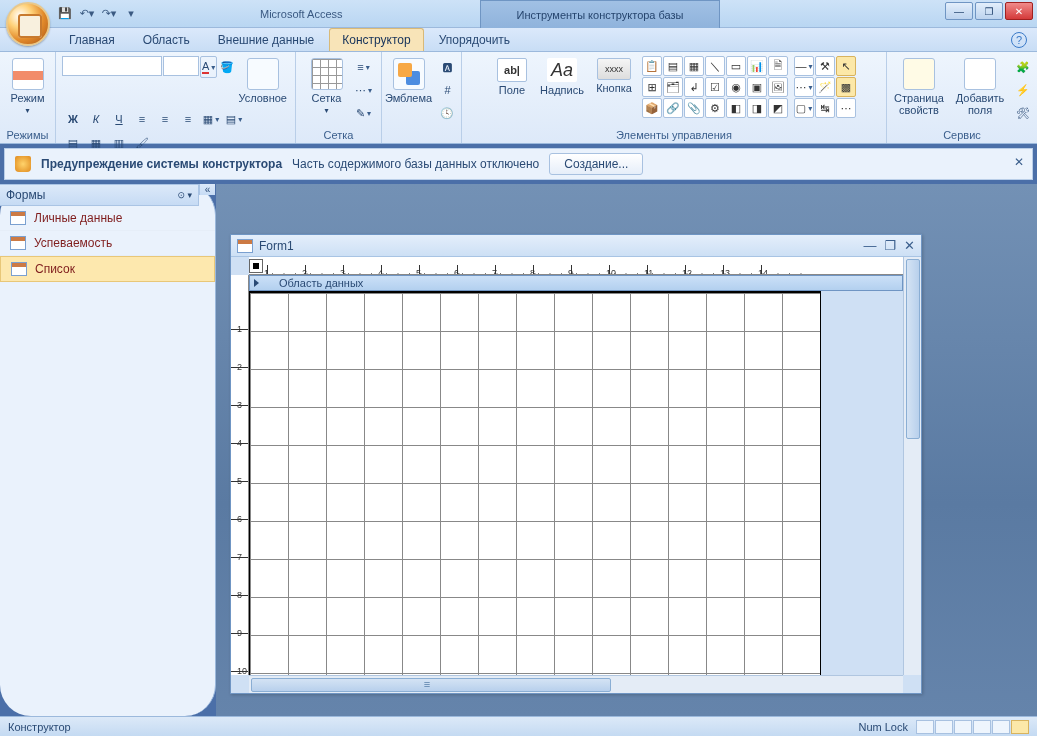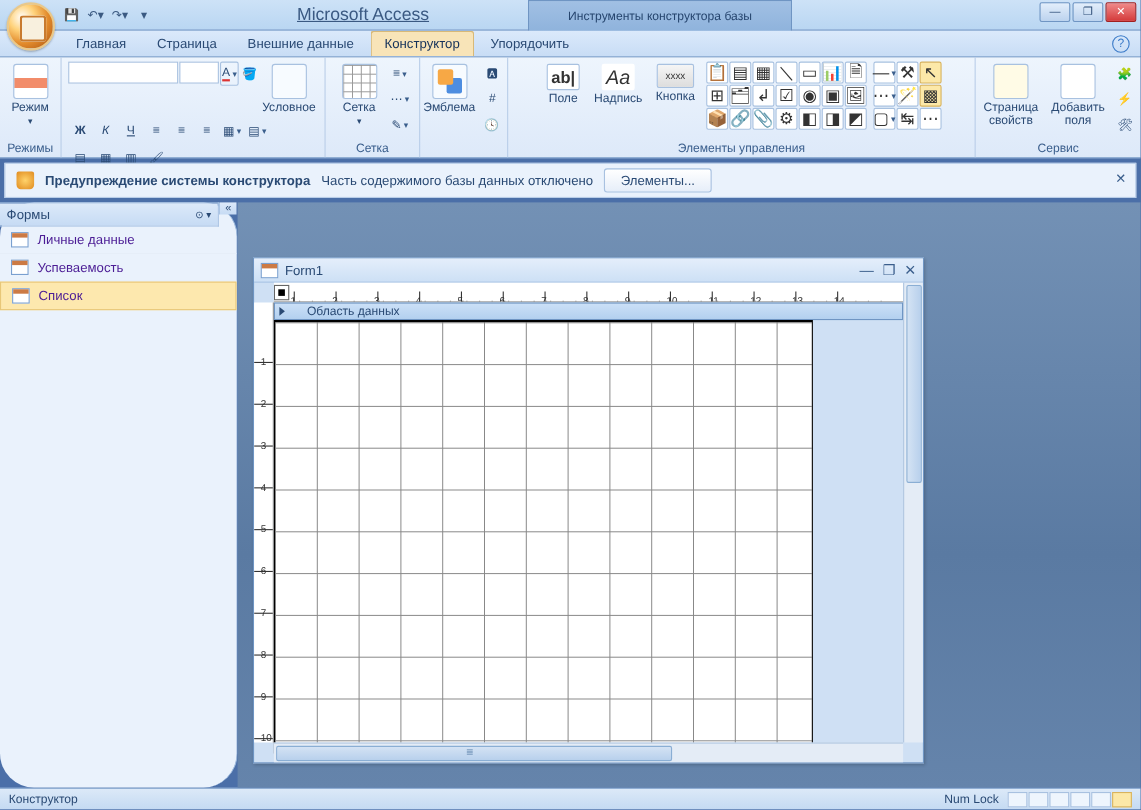--- a/index.html
+++ b/index.html
@@ -4,21 +4,21 @@
 <style>
 * { box-sizing: border-box; margin: 0; padding: 0; font-family: "Segoe UI", Tahoma, sans-serif; }
 body { width: 1037px; height: 736px; overflow: hidden; background: #4b6fa8; }
 
 
 .titlebar { height: 28px; background: linear-gradient(#cde2f7,#b9d6f2); display: flex; align-items: center; position: relative; border-bottom: 1px solid #9cb9dc; }
 .orb { position: absolute; left: 6px; top: 2px; width: 44px; height: 44px; border-radius: 50%; background: radial-gradient(circle at 30% 30%, #fff, #ffd27a 30%, #e28a2b 60%, #a44f12); border: 2px solid #e9c88a; z-index: 30; box-shadow: 0 1px 2px rgba(0,0,0,.3);}
 .orb::after { content:""; position:absolute; left:10px; top:10px; width:24px; height:24px; background: #f8f0de; border-radius:3px; box-shadow: inset 0 0 0 2px #c87a2e;}
 .qat { margin-left: 56px; display:flex; gap:4px; align-items:center;}
 .qat .qbtn { width:18px; height:18px; display:flex; align-items:center; justify-content:center; color:#3b5a82; font-size:11px; border-radius:2px;}
-.apptitle { position:absolute; left:270px; font-size:16px; color:#3a5982;text-decoration:underline;}
+.apptitle { position:absolute; left:260px; font-size:11px; color:#3a5982;}
 .contexttab { position:absolute; left:480px; top:0; width:240px; height:28px; background: linear-gradient(#a1c0e4,#8fb3dc); text-align:center; font-size:11px; line-height:17px; color:#26456e; border:1px solid #6f95c3; border-bottom:none;}
 .contexttab .ctline{ font-size:11px; padding-top:6px;}
 .wincontrols { position:absolute; right:4px; top:2px; display:flex; gap:2px;}
 .wc { width:28px; height:18px; border:1px solid #6f95c3; background:linear-gradient(#e3eefb,#bcd3ee); border-radius:2px; font-size:10px; display:flex; align-items:center; justify-content:center; color:#2a4a74;}
 .wc.close{ background:linear-gradient(#f08a8a,#d43a3a); color:#fff; border-color:#a02020;}
 
 
 .tabsrow { height: 24px; background: linear-gradient(#dbe9fb,#c8ddf5); display:flex; align-items:flex-end; padding-left:56px; border-bottom:1px solid #9cb9dc; gap:2px; position:relative;}
 .tab { padding: 4px 12px; font-size:12px; color:#2a4a74; border:1px solid transparent; border-bottom:none; cursor:default;}
 .tab.active { background:#eef5fd; border-color:#9cb9dc; border-top-left-radius:3px; border-top-right-radius:3px; color:#15325a;}
@@ -33,47 +33,47 @@
 .bigbtn { display:flex; flex-direction:column; align-items:center; width:48px; padding:2px; font-size:11px; color:#2a4a74; gap:2px; text-align:center;}
 .bigbtn .ico { width:32px; height:32px; border:1px solid #a8c1e0; background:#f7fbff; border-radius:3px; position:relative;}
 .smbtn { width:22px; height:22px; border:1px solid transparent; display:flex; align-items:center; justify-content:center; font-size:11px; color:#2a4a74; border-radius:2px;}
 .col { display:flex; flex-direction:column; gap:1px;}
 .row { display:flex; gap:1px;}
 .fntsel { width:100px; height:20px; border:1px solid #a8c1e0; background:#fff; font-size:11px; padding:0 3px; color:#555;}
 .sizesel{ width:36px; height:20px; border:1px solid #a8c1e0; background:#fff;}
 .ico-rect { background:linear-gradient(#fff,#e8eef8);}
 .ico-emblem::after{content:"";position:absolute;left:4px;top:4px;width:14px;height:14px;background:#f7a845;border-radius:2px;}
 .ico-emblem::before{content:"";position:absolute;right:4px;bottom:4px;width:14px;height:14px;background:#4d8de0;border-radius:2px;}
-.ctl { width:24px; height:22px; border:1px solid #a8c1e0; background:#fff; font-size:15px; display:flex; align-items:center; justify-content:center; color:#333; border-radius:2px;}
+.ctl { width:24px; height:22px; border:1px solid #a8c1e0; background:#fff; font-size:11px; display:flex; align-items:center; justify-content:center; color:#333; border-radius:2px;}
 .ctl.grouphead { width:20px; height:20px;}
 .ctl.sel { background:#fce8a8; border-color:#d8b35e;}
 
 
 .secbar { height:32px; background:#eaf2fc; border:1px solid #b9cee8; margin:4px; display:flex; align-items:center; padding:0 10px; gap:10px; font-size:12px; color:#2a4a74; position:relative;}
 .secbar .shield { width:16px; height:16px; background:radial-gradient(circle,#ffd36b,#e08a1e); border-radius:2px 2px 4px 4px;}
 .secbar b { font-weight:bold;}
 .parambtn { border:1px solid #a8c1e0; background:linear-gradient(#fff,#e6eef9); padding:3px 14px; font-size:12px; color:#2a4a74; border-radius:3px;}
 .secclose { position:absolute; right:8px; top:6px; font-size:12px; color:#3a5e8c;}
 
 
 .mainarea { display:flex; height: calc(736px - 28px - 24px - 92px - 40px - 20px);}
 .navpane { width:216px; background:#eaf2fc; border-right:1px solid #9cb9dc;border-radius:31px; }
 .nphdr { height:22px; background:linear-gradient(#dce9f9,#c6dbf4); border:1px solid #aac4e4; border-left:none; display:flex; align-items:center; padding:0 6px; font-size:12px; color:#2a4a74; justify-content:space-between;}
 .collbtn { width:16px; height:100%; background:linear-gradient(#dce9f9,#c6dbf4); border-left:1px solid #aac4e4; display:flex; align-items:center; justify-content:center; font-size:10px; color:#2a4a74;}
 .nphdr-wrap{ display:flex;}
 .nplist { padding:0;}
-.npitem { display:flex; align-items:center; gap:8px; padding:5px 10px; font-size:12px; color:#4c1d95; border-bottom:1px solid #e6eef8;}
+.npitem { display:flex; align-items:center; gap:8px; padding:5px 10px; font-size:12px; color:#7f1d1d; border-bottom:1px solid #e6eef8;}
 .npitem.sel { background:#fde8ae; border:1px solid #e8c778;}
 .npicon{ width:16px; height:14px; border:1px solid #7aa0d0; background:#fff; position:relative;}
 .npicon::before{content:"";position:absolute;left:0;top:0;width:100%;height:4px;background:#cc7a44;}
 
 .workspace { flex:1; background:linear-gradient(to bottom,#7391b5,#5a7aa2 60%,#6584ab); position:relative; overflow:hidden;}
 
 
-.formwin { position:absolute; left:14px; top:50px; width:610px; height:460px; background:#cfe0f4; border:1px solid #6f95c3; box-shadow:1px 1px 3px rgba(0,0,0,.2);}
+.formwin { position:absolute; left:14px; top:50px; width:692px; height:460px; background:#cfe0f4; border:1px solid #6f95c3; box-shadow:1px 1px 3px rgba(0,0,0,.2);}
 .formwin .fwtitle { height:22px; background:linear-gradient(#e4eefb,#cde0f5); display:flex; align-items:center; padding:0 6px; gap:6px; font-size:12px; color:#2a4a74; justify-content:space-between; border-bottom:1px solid #a8c4e4;}
 .fwtitle .fwicon{ width:16px; height:14px; border:1px solid #7aa0d0; background:#fff;}
 .fwtitle .fwicon::before{content:"";display:block;height:4px;background:#cc7a44;}
 .fwctrls { display:flex; gap:8px; color:#3a5e8c; font-size:13px;}
 .hruler { height:18px; background:#fff; border-bottom:1px solid #888; margin-left:18px; margin-right:18px; position:relative; overflow:hidden;}
 .hruler .sel { position:absolute; left:0; top:2px; width:14px; height:14px; border:1px solid #666; background:#fff;}
 .hruler .sel::after{content:"";position:absolute;left:3px;top:3px;width:6px;height:6px;background:#000;}
 .hruler .ticks { position:absolute; left:18px; top:0; height:100%; font-size:9px; color:#333; white-space:nowrap;}
 .tickn { display:inline-block; width:38px; position:relative;}
 .tickn .n { position:absolute; left:-3px; top:3px;}
@@ -131,21 +131,21 @@
   </div>
   <div class="wincontrols">
     <div class="wc">—</div>
     <div class="wc">❐</div>
     <div class="wc close">✕</div>
   </div>
 </div>
 
 <div class="tabsrow">
   <div class="tab">Главная</div>
-  <div class="tab">Страница</div>
+  <div class="tab">Область</div>
   <div class="tab">Внешние данные</div>
   <div class="tab context active">Конструктор</div>
   <div class="tab">Упорядочить</div>
   <div class="helpbtn">?</div>
 </div>
 
 <div class="ribbon">
   <div class="group" style="width:56px">
     <div class="body">
       <div class="bigbtn">
@@ -304,21 +304,21 @@
       </div>
     </div>
     <div class="label">Сервис</div>
   </div>
 </div>
 
 <div class="secbar">
   <div class="shield"></div>
   <b>Предупреждение системы конструктора</b>
   <span>Часть содержимого базы данных отключено</span>
-  <button class="parambtn">Элементы...</button>
+  <button class="parambtn">Создание...</button>
   <span class="secclose">✕</span>
 </div>
 
 <div class="mainarea">
   <div class="navpane">
     <div class="nphdr-wrap">
       <div class="nphdr" style="flex:1">
         <span>Формы</span>
         <span style="font-size:9px">⊙ ▾</span>
       </div>

